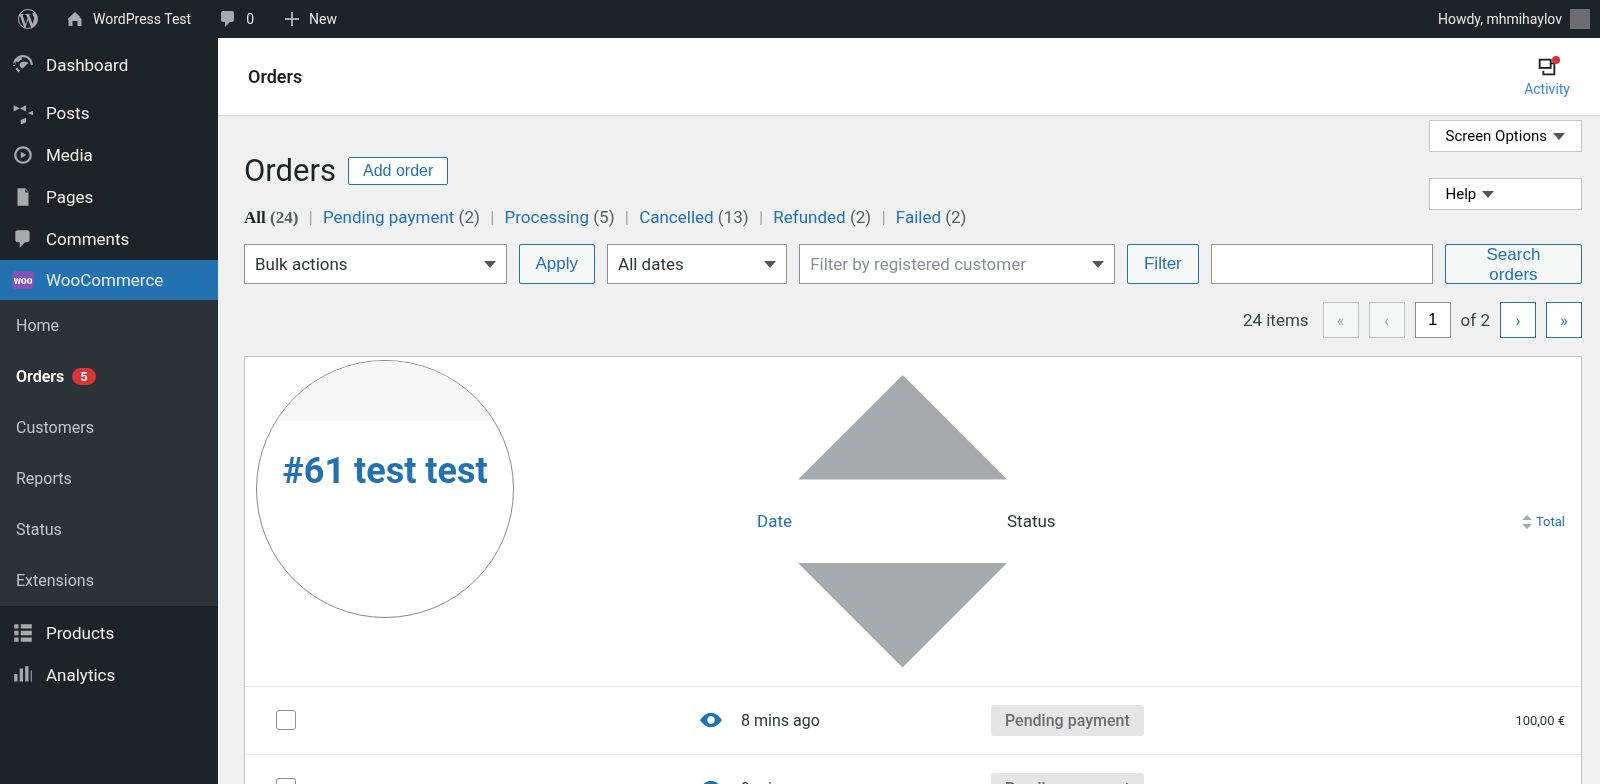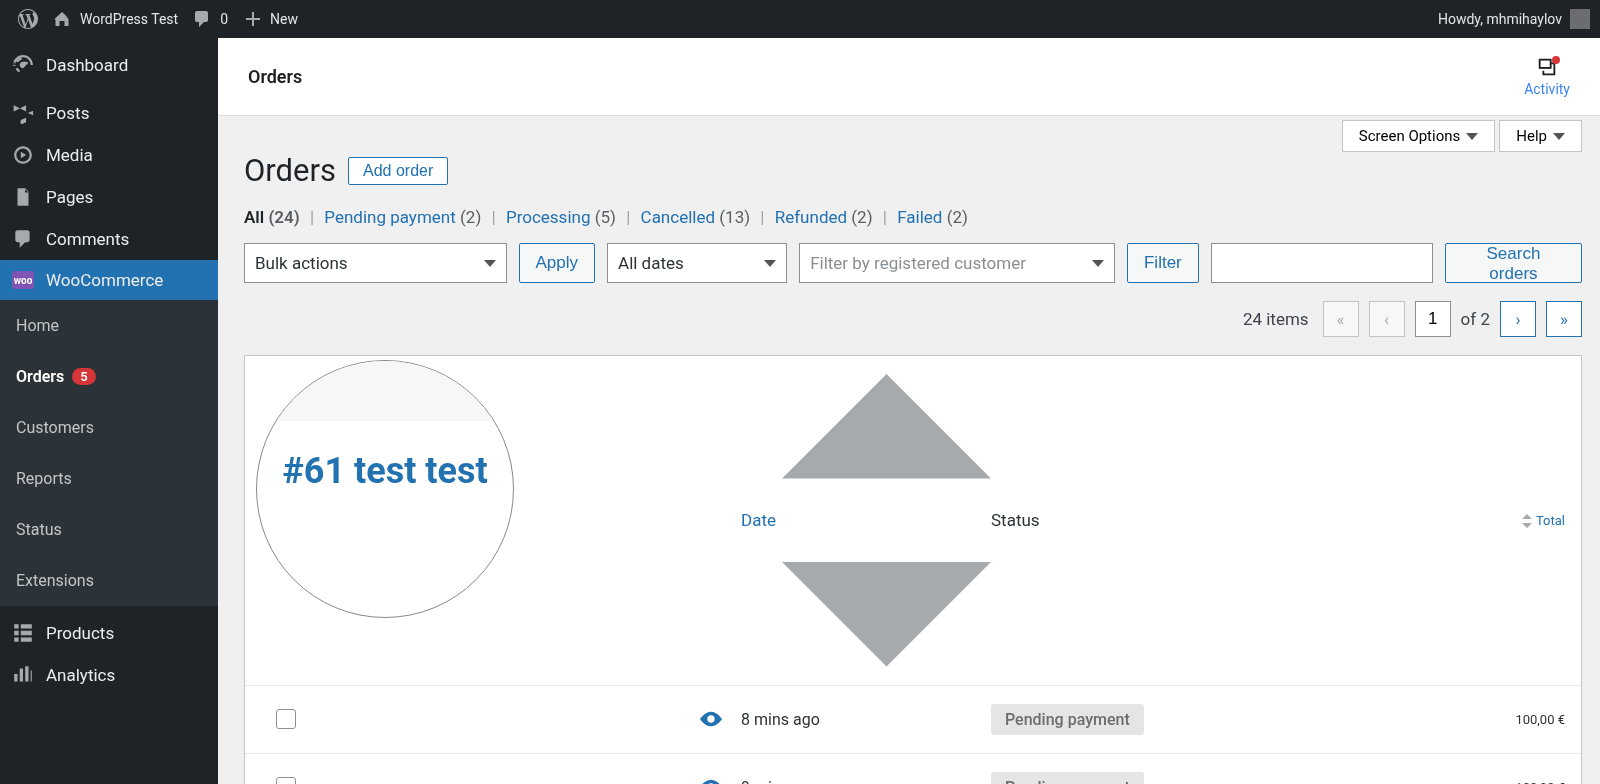--- a/index.html
+++ b/index.html
@@ -1,20 +1,20 @@
 <!DOCTYPE html>
 <html><head>
 <meta charset="utf-8">
 <style>
 * { margin: 0; padding: 0; box-sizing: border-box; }
 body { font-family: -apple-system, BlinkMacSystemFont, "Segoe UI", Roboto, sans-serif; background: #f0f0f1; width: 1600px; height: 784px; overflow: hidden; position: relative; }
 
 
 .admin-bar { background: #1d2327; height: 38px; display: flex; align-items: center; padding: 0 10px; color: #c3c4c7; font-size: 14px; }
-.admin-bar .left { display: flex; align-items: center; gap: 14px; padding-left: 8px; }
+.admin-bar .left { display: flex; align-items: center; gap: 27px; padding-left: 8px; }
 .admin-bar .right { margin-left: auto; display: flex; align-items: center; gap: 8px; }
 .admin-bar .item { display: flex; align-items: center; gap: 8px; cursor: pointer; color: #e5e5e5;}
 .admin-bar svg { width: 20px; height: 20px; fill: #a7aaad; }
 .admin-bar .avatar { width: 20px; height: 20px; background: #6b6d70; display:inline-block; }
 
 
 .sidebar { position: absolute; top: 38px; left: 0; width: 218px; background: #1d2327; height: calc(100% - 38px); }
 .menu-item { display: flex; align-items: center; padding: 10px 12px; color: #ededed; font-size: 17px; cursor: pointer; gap: 12px; }
 .menu-item.active { background: #2271b1; position: relative; }
 .menu-item.active::after { content: ''; position: absolute; right: -10px; top: 50%; transform: translateY(-50%); border: 10px solid transparent; border-left-color: #2271b1; }
@@ -29,32 +29,32 @@
 
 .content { position: absolute; top: 38px; left: 218px; right: 0; bottom: 0; }
 .page-header { background: #fff; padding: 18px 30px; display:flex; align-items:center; border-bottom: 1px solid #dcdcde;}
 .page-header .title { font-size: 18px; font-weight: 600; color: #1e1e1e; }
 .page-header .activity { margin-left: auto; text-align:center; color:#3b82f6; font-size:14px; cursor:pointer; position:relative;}
 .page-header .activity svg { width:22px; height:22px; }
 .page-header .activity .dot { position:absolute; top:0; right:10px; width:8px; height:8px; background:#d63638; border-radius:50%;}
 
 .body-area { padding: 0 18px 0 26px; position:relative;}
 
-.screen-help { position:absolute; top:4px; right:18px; display:flex; gap:4px; }
+.screen-help { position:absolute; top:4px; right:18px; display:flex; gap:26px;flex-direction:column; }
 .screen-help .tab { background:#fff; border:1px solid #c3c4c7; padding:6px 16px; font-size:15px; cursor:pointer; display:flex; align-items:center; gap:6px;}
 
 .heading-row { display:flex; align-items:center; gap:12px; padding-top: 36px;}
 .heading-row h1 { font-size: 31px; font-weight: 400; color:#1d2327;}
 .btn-secondary { border:1px solid #2271b1; color:#2271b1; background:#fff; padding:4px 14px; font-size:16px; cursor:pointer; border-radius:2px;}
 
 .status-filters { margin-top:18px; font-size:17px; color:#50575e;}
 .status-filters .lnk { color:#2271b1; cursor:pointer;}
 .status-filters .cnt { color:#5a5e63;}
 .status-filters .sep { margin: 0 6px; color:#9ca1a6;}
-.status-filters .active-filter { font-weight:600; color:#1d2327;}
+.status-filters .active-filter { font-weight:600; color:#1d2327;font-family:Liberation Serif, serif;}
 
 .controls-row { display:flex; align-items:center; gap:12px; margin-top:16px;}
 .select-box { background:#fff; border:1px solid #8c8f94; display:flex; align-items:center; justify-content:space-between; padding:0 10px; height:40px; font-size:17px; color:#2c3338; cursor:pointer;text-align:center;}
 .select-box.placeholder { color:#8a8f95;}
 .btn-action { border:1px solid #2271b1; color:#2271b1; background:#f6f7f7; height:40px; padding:0 16px; font-size:17px; cursor:pointer; border-radius:2px;}
 .search-box { background:#fff; border:1px solid #8c8f94; height:40px; width:230px;}
 
 .controls-row-right { display:flex; align-items:center; gap:12px; margin-left:auto;}
 
 .pagination-row { display:flex; align-items:center; justify-content:flex-end; gap:10px; margin-top:18px; font-size:17px;}
@@ -67,21 +67,21 @@
 
 .orders-table { margin-top:18px; border:1px solid #c3c4c7; background:#fff;}
 .t-row { display:flex; align-items:center; padding:18px 16px; border-bottom:1px solid #e8e8ea;}
 .t-row.header { font-size:17px; color:#2271b1; font-weight:400;}
 .col-check { width:50px; display:flex; align-items:center; justify-content:center;}
 .col-order { flex: 0 0 370px; }
 .col-eye { width:60px; display:flex; align-items:center; justify-content:center;}
 .col-date { flex: 0 0 250px; color:#2c3338;}
 .col-status { flex: 0 0 400px;}
 .col-total { flex: 1; text-align:right; color:#2c3338; font-size:13px;}
-.t-row.header .col-date { color:#2271b1; cursor:pointer; display:flex; align-items:center; gap:6px;}
+.t-row.header .col-date { color:#2271b1; cursor:pointer; display:flex; align-items:center; gap:6px;margin-left:16px;}
 .t-row.header .col-status { color:#2c3338;}
 .t-row.header .col-total { color:#2271b1; cursor:pointer;}
 .order-link { color:#2271b1; font-weight:600; font-size:17px; cursor:pointer;}
 .checkbox { width:20px; height:20px; border:1px solid #8c8f94; border-radius:3px; background:#fff; cursor:pointer;}
 .eye-icon svg { width:22px; height:16px; fill:#2271b1;}
 .status-pill { display:inline-block; padding:6px 14px; border-radius:3px; font-size:16px; font-weight:500;}
 .status-pill.pending, .status-pill.cancelled { background:#e5e5e5; color:#6b6d70;}
 
 
 .magnifier { position:absolute; left:256px; top:360px; width:258px; height:258px; border-radius:50%; border:1px solid #888; background:#fff; overflow:hidden; display:flex; align-items:center; justify-content:center;}

